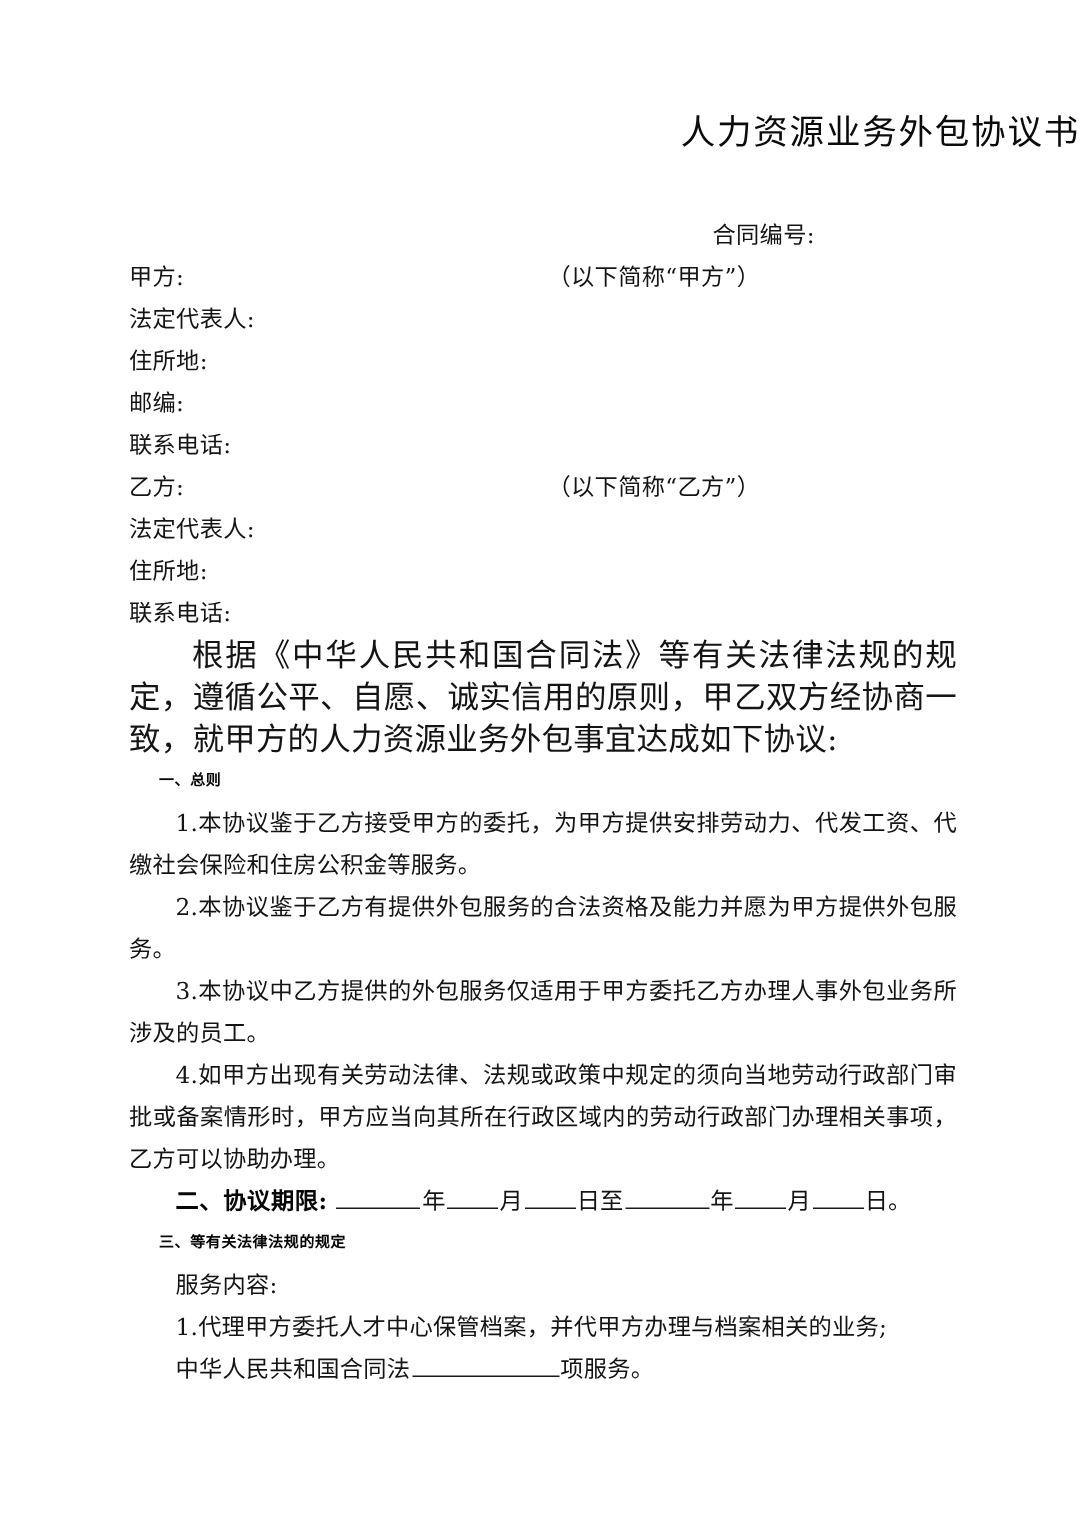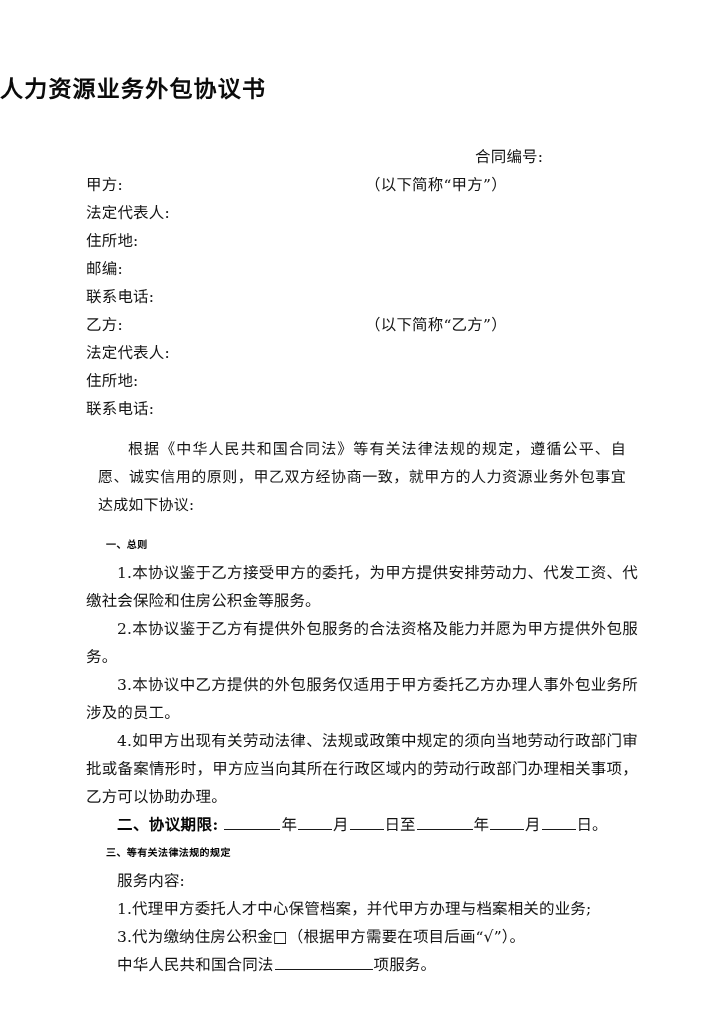--- a/index.html
+++ b/index.html
@@ -23,23 +23,23 @@
     inset: 0;
     background: #ffffff;
   }
 
   
   .doc-title {
     position: absolute;
     left: 0;
     top: 74px;
     width: 720px;
-    text-align: left;
-    font-family: "DejaVu Serif", "Liberation Serif", serif;
-    font-weight: 700;
+    text-align: right;
+    font-family: "DejaVu Serif", "Liberation Serif", serif;
+    font-weight: 400;
     font-size: 23px;
     line-height: 30px;
     letter-spacing: 1.2px;
     color: #0b0b0b;
   }
 
   
   .body-block {
     position: absolute;
     left: 86px;
@@ -73,28 +73,28 @@
   .party-line .alias {
     position: absolute;
     left: 279px;
     top: 0;
     white-space: nowrap;
   }
 
   
   .para {
     font-family: "DejaVu Serif", "Liberation Serif", serif;
-    font-size: 15px;
+    font-size: 21px;
     line-height: 28px;
     color: #141414;
     text-align: justify;
     text-justify: inter-character;
     text-indent: 2em;
     letter-spacing: 0.15px;
-    margin: 12px;
+    margin: 0;
   }
 
   
   .heading {
     font-family: "DejaVu Serif", "Liberation Serif", serif;
     font-weight: 700;
     font-size: 10px;
     line-height: 28px;
     color: #060606;
     text-indent: 2em;
@@ -196,20 +196,19 @@
 
     <p class="term-line">
       <span class="bold">二、协议期限:</span><span> </span><span class="blank w-lg"></span><span>年</span><span class="blank w-sm"></span><span>月</span><span class="blank w-sm"></span><span>日</span><span>至</span><span class="blank w-lg"></span><span>年</span><span class="blank w-sm"></span><span>月</span><span class="blank w-sm"></span><span>日</span><span>。</span>
     </p>
 
     <p class="heading">三、等有关法律法规的规定</p>
 
     <p class="numbered">服务内容:</p>
 
     <p class="numbered">1.代理甲方委托人才中心保管档案，并代甲方办理与档案相关的业务;</p>
-    <p class="numbered">3.代为缴纳住房公积金□（根据甲方需要在项目后画“√”）。</p>
 
     <p class="numbered no-indent">
       <span>中华人民共和国合同法</span><span class="blank w-xl"></span><span>项服务。</span>
     </p>
 
   </div>
 </div>
 
 </body></html>

